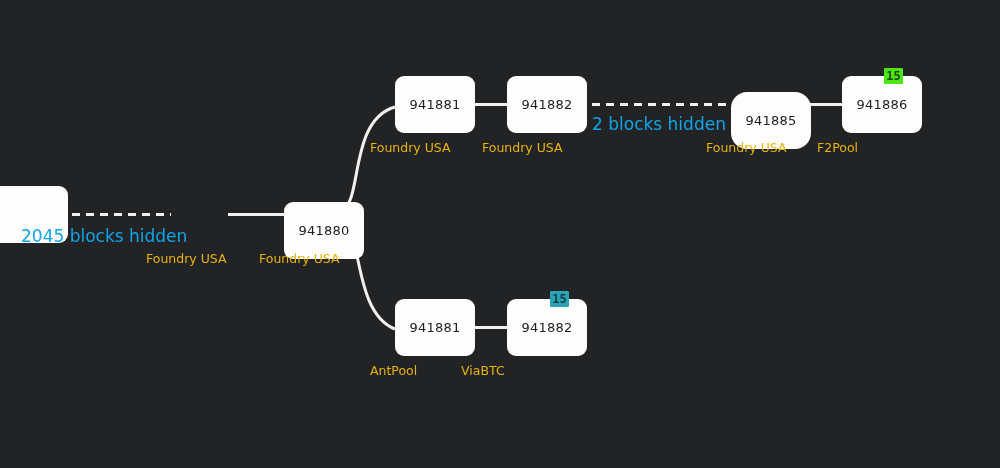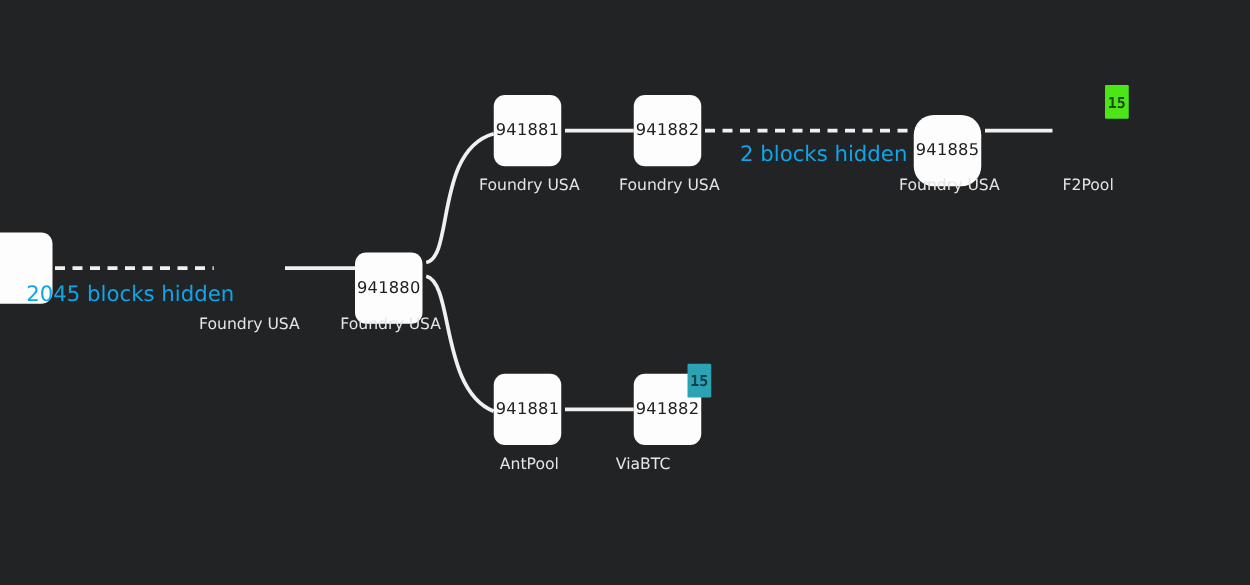--- a/index.html
+++ b/index.html
@@ -23,49 +23,49 @@
   .edges {
     position: absolute;
     left: 0;
     top: 0;
     width: 1000px;
     height: 468px;
     pointer-events: none;
   }
   .node {
     position: absolute;
-    width: 54px;
+    width: 80px;
     height: 57px;
     background: #fdfdfd;
     border-radius: 9px;
     box-sizing: border-box;
     display: flex;
     align-items: center;
     justify-content: center;
     z-index: 3;
   }
   .node-height {
     color: #1d1e20;
     font-size: 13px;
     letter-spacing: 0.2px;
     white-space: nowrap;
     font-family: "DejaVu Sans", "Liberation Sans", sans-serif;
   }
   .node-label {
     position: absolute;
-    color: #e5e5e5;
+    color: #eab308;
     font-size: 12.5px;
     white-space: nowrap;
-    text-align: center;
+    text-align: left;
     z-index: 3;
   }
   .badge {
     position: absolute;
     min-width: 19px;
-    height: 27px;
+    height: 16px;
     padding: 0 2px;
     box-sizing: border-box;
     display: flex;
     align-items: center;
     justify-content: center;
     font-size: 12px;
     font-weight: 700;
     font-family: "DejaVu Sans Mono", "Liberation Mono", monospace;
     line-height: 1;
     z-index: 5;
@@ -130,20 +130,23 @@
   <div class="node" style="left:507px; top:76px;">
     <span class="node-height">941882</span>
   </div>
   <div class="node-label" style="left:482px; top:140px; width:107px;">Foundry USA</div>
 
   <div class="node" style="left:731px; top:92px;border-radius:16px;">
     <span class="node-height">941885</span>
   </div>
   <div class="node-label" style="left:706px; top:140px; width:107px;">Foundry USA</div>
 
+  <div class="node" style="left:842px; top:76px;">
+    <span class="node-height">941886</span>
+  </div>
   <div class="badge badge-green" style="left:884px; top:68px;">15</div>
   <div class="node-label" style="left:817px; top:140px; width:107px;">F2Pool</div>
 
   <div class="node" style="left:395px; top:299px;">
     <span class="node-height">941881</span>
   </div>
   <div class="node-label" style="left:370px; top:363px; width:107px;">AntPool</div>
 
   <div class="node" style="left:507px; top:299px;">
     <span class="node-height">941882</span>

